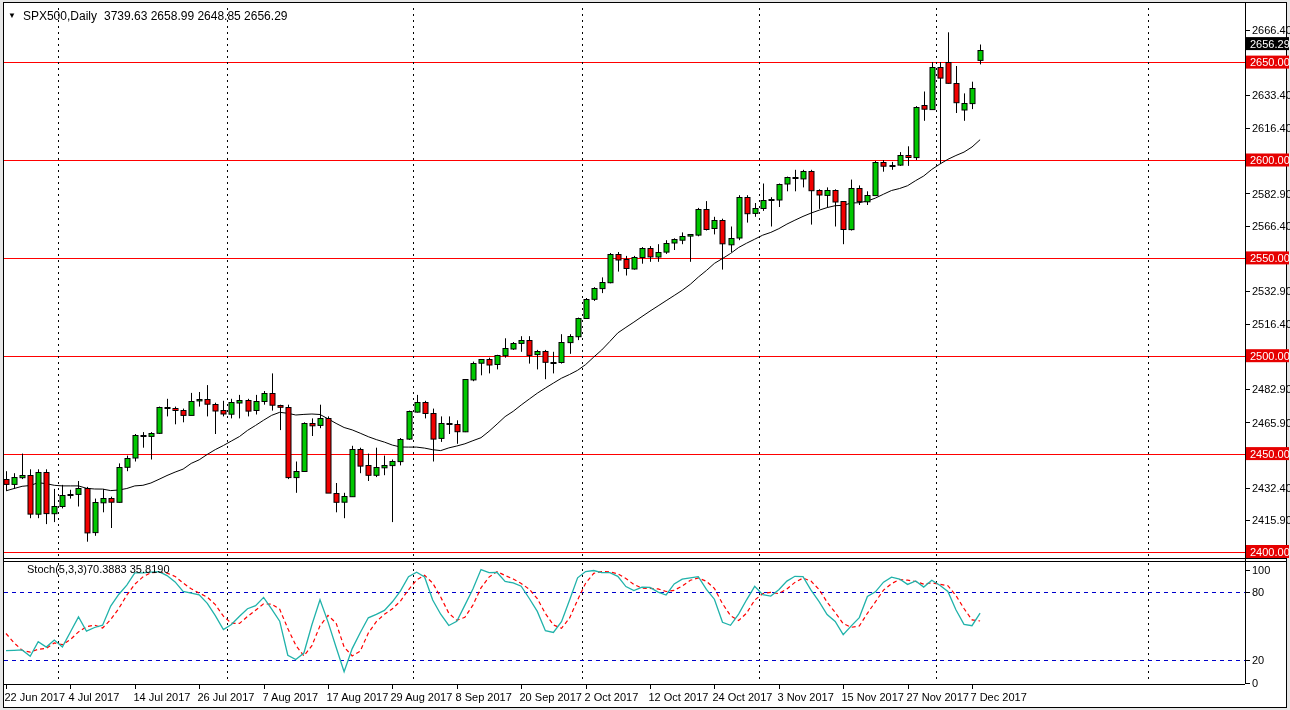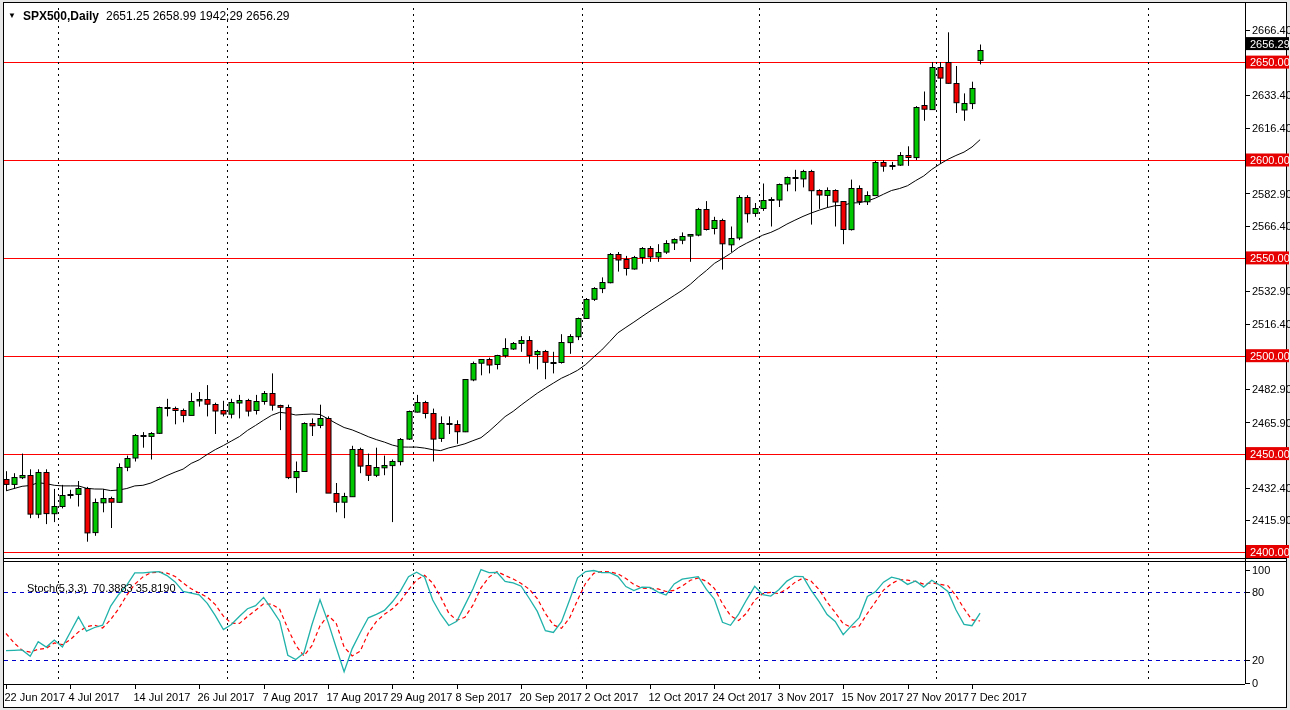--- a/index.html
+++ b/index.html
@@ -2,22 +2,22 @@
 <html><head>
 <meta charset="utf-8">
 <style>
   html,body{margin:0;padding:0;background:#e6e6e6;}
   #screen{position:relative;width:1290px;height:710px;background:#e6e6e6;overflow:hidden;
           font-family:"Liberation Sans",sans-serif;}
   #chart-svg{position:absolute;left:0;top:0;}
   .overlay{position:absolute;white-space:nowrap;color:#000;}
   #title-bar{left:8px;top:9px;font-size:12px;display:flex;align-items:center;gap:7px;}
   #title-bar .tri{font-size:8px;line-height:12px;cursor:pointer;}
-  #title-bar .sym{font-weight:700;}
-  #indicator-bar{left:27px;top:582px;font-size:11px;display:flex;gap:6px;align-items:flex-end;}
+  #title-bar .sym{font-weight:400;}
+  #indicator-bar{left:27px;top:563px;font-size:11px;display:flex;align-items:flex-end;}
 </style>
 </head>
 <body>
 
 <div id="screen">
   <svg id="chart-svg" width="1290" height="710">
       <rect x="3.5" y="2.5" width="1283" height="705" fill="#ffffff" stroke="#000000"></rect>
       <g>
         <line x1="4" y1="62.5" x2="1245" y2="62.5" stroke="#ff0000" stroke-width="1"></line>
         <line x1="4" y1="160.5" x2="1245" y2="160.5" stroke="#ff0000" stroke-width="1"></line>
@@ -377,20 +377,20 @@
         <line x1="908.5" y1="684.5" x2="908.5" y2="689" stroke="#000000" stroke-width="1"></line>
         <text x="906.5" y="701" fill="#000000">27 Nov 2017</text>
         <line x1="972.5" y1="684.5" x2="972.5" y2="689" stroke="#000000" stroke-width="1"></line>
         <text x="970.5" y="701" fill="#000000">7 Dec 2017</text>
       </g>
     </svg>
 
   <div id="title-bar" class="overlay">
     <span class="tri">▼</span>
     <span class="sym">SPX500,Daily</span>
-    <span class="ohlc">2651.25 2658.99 1942.29 2656.29</span>
+    <span class="ohlc">3739.63 2658.99 2648.85 2656.29</span>
   </div>
 
   <div id="indicator-bar" class="overlay">
     <span>Stoch(5,3,3)</span>
     <span>70.3883 35.8190</span>
   </div>
 </div>
 
 </body></html>

